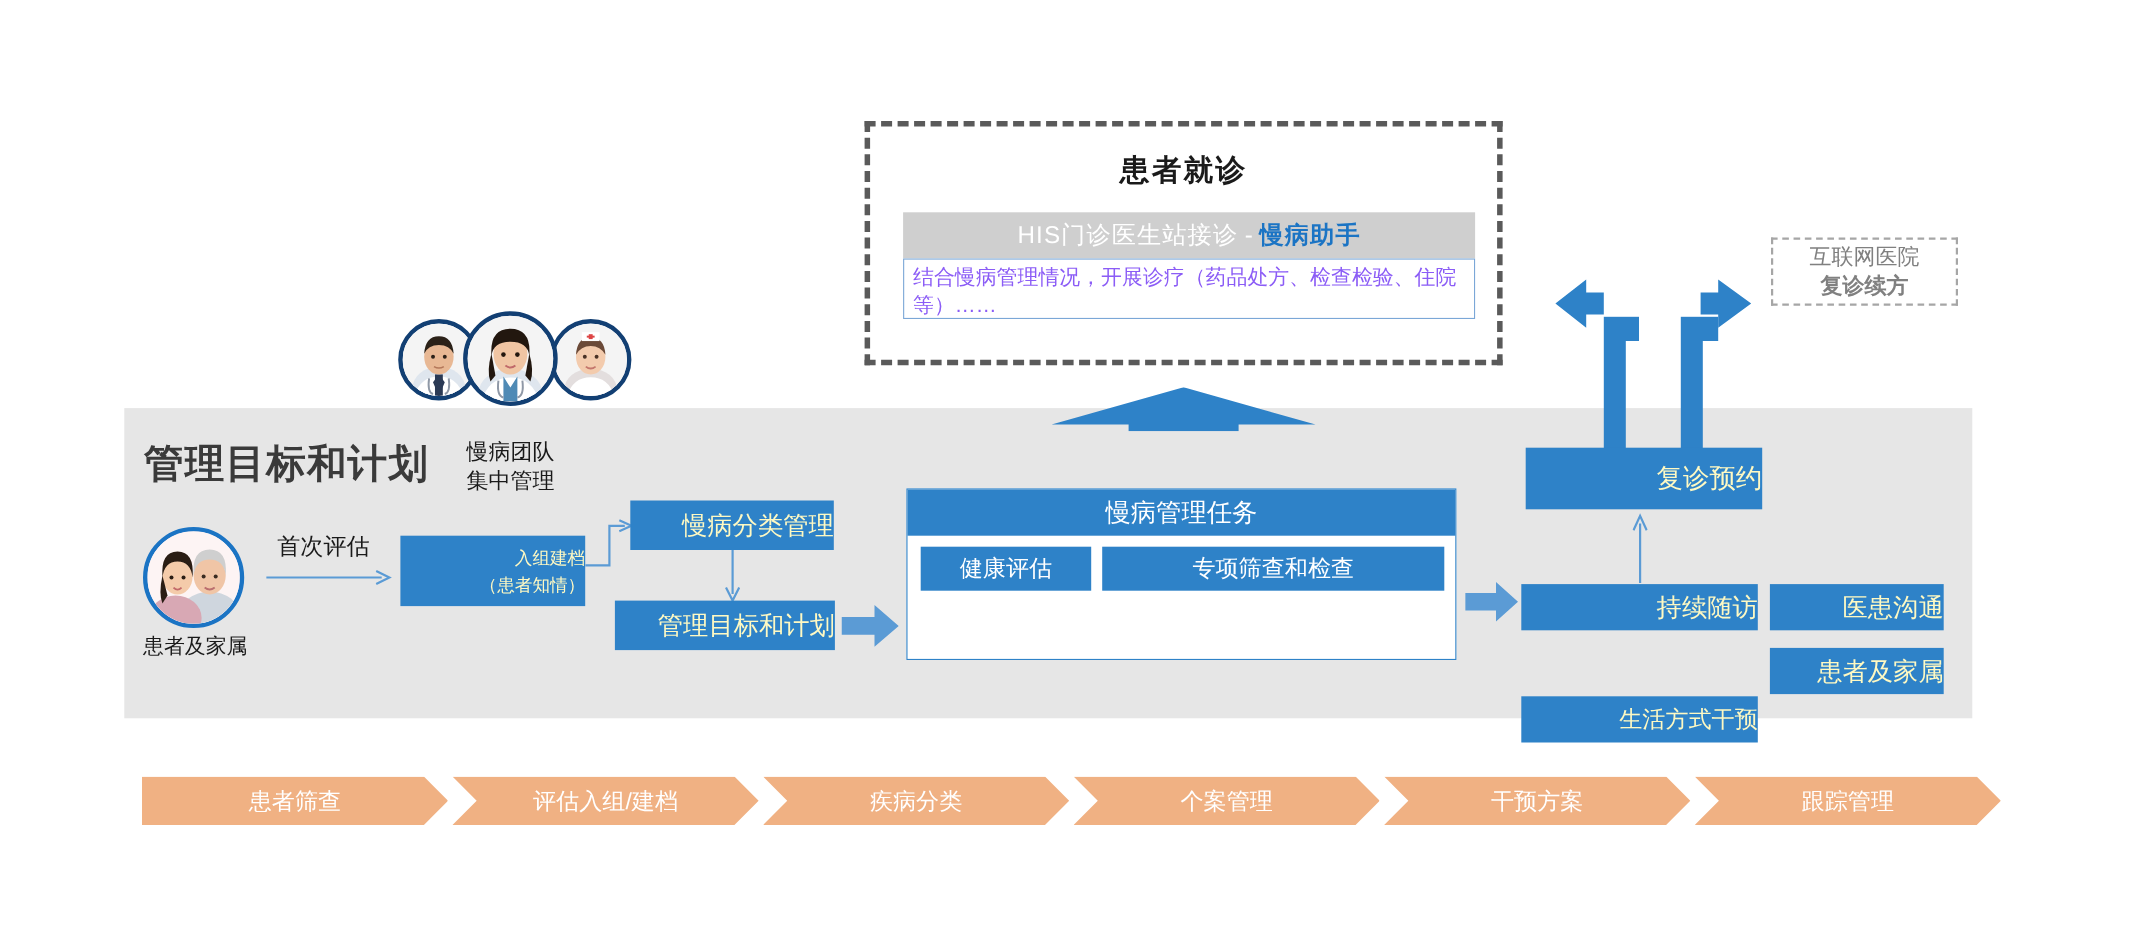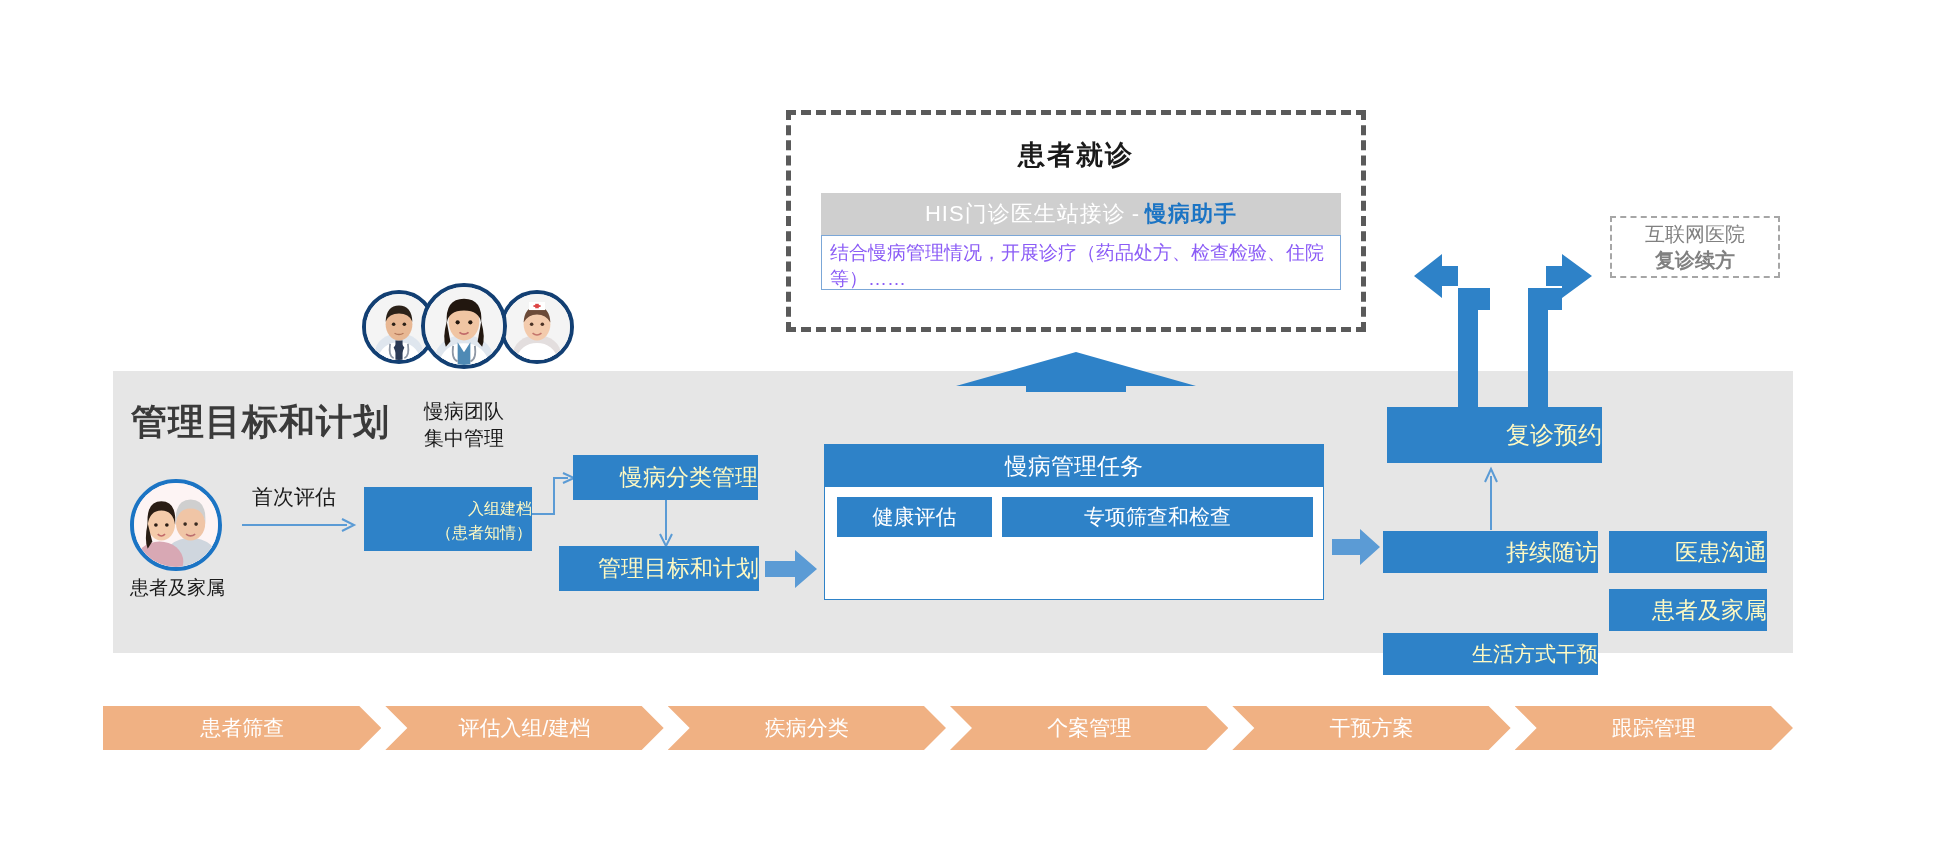--- a/index.html
+++ b/index.html
@@ -128,21 +128,21 @@
   .tc-e { width: 166px; }
 
   
   #box-fuzhen  { left: 1387px; top: 407px; width: 215px; height: 56px; font-size:24px; }
   #box-suifang { left: 1383px; top: 531px; width: 215px; height: 42px; font-size:23px; }
   #box-goutong { left: 1609px; top: 531px; width: 158px; height: 42px; font-size:23px; }
   #box-shenghuo{ left: 1383px; top: 589px; width: 215px; height: 42px; font-size:21px;margin-top:44px; }
   #box-jujia   { left: 1609px; top: 589px; width: 158px; height: 42px; font-size:23px; }
 
   
-  #chevrons { left: 103px; top: 706px; width: 1690px; height: 44px; display:flex; }
+  #chevrons { left: 129px; top: 706px; width: 1690px; height: 44px; display:flex; }
   .chev {
     position:relative; height:44px; background:#f0b183; color:#ffffff;
     display:flex; align-items:center; justify-content:center;
     font-size:21px; flex:1;
   }
   .chev + .chev { margin-left: 4px; }
   .chev:not(:last-child) {
     clip-path: polygon(0 0, calc(100% - 22px) 0, 100% 50%, calc(100% - 22px) 100%, 0 100%);
   }
   .chev:first-child {

